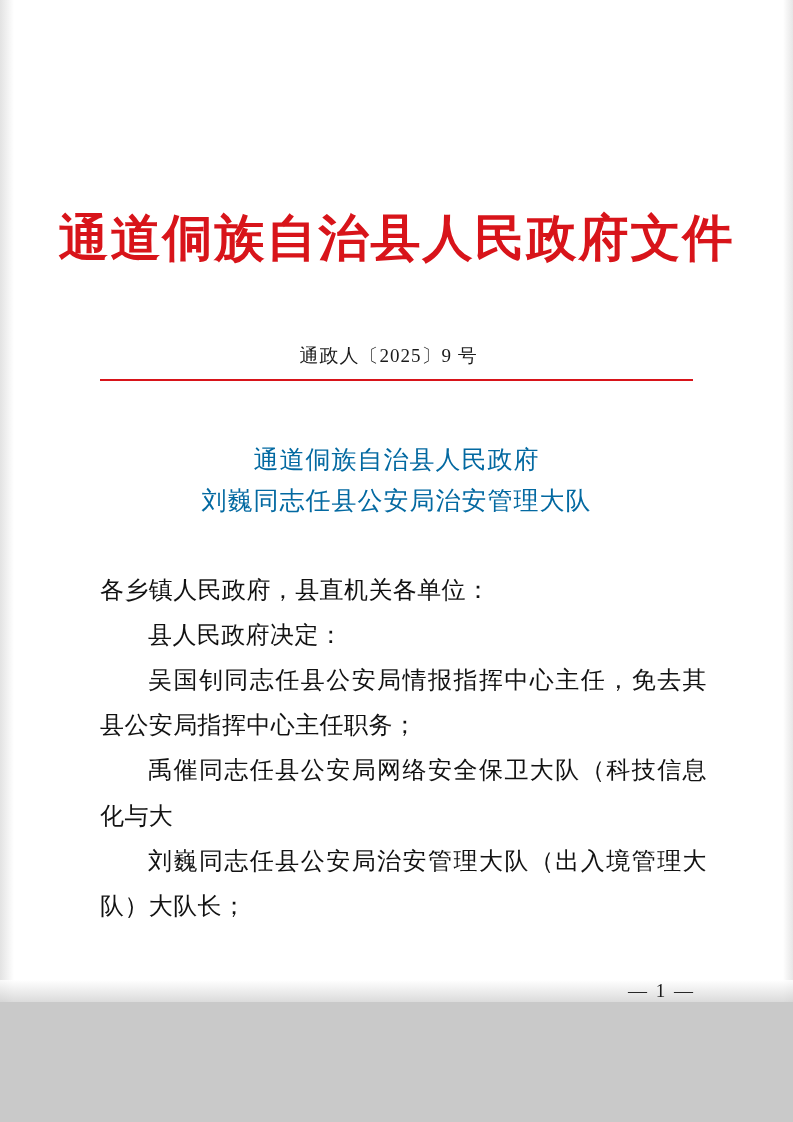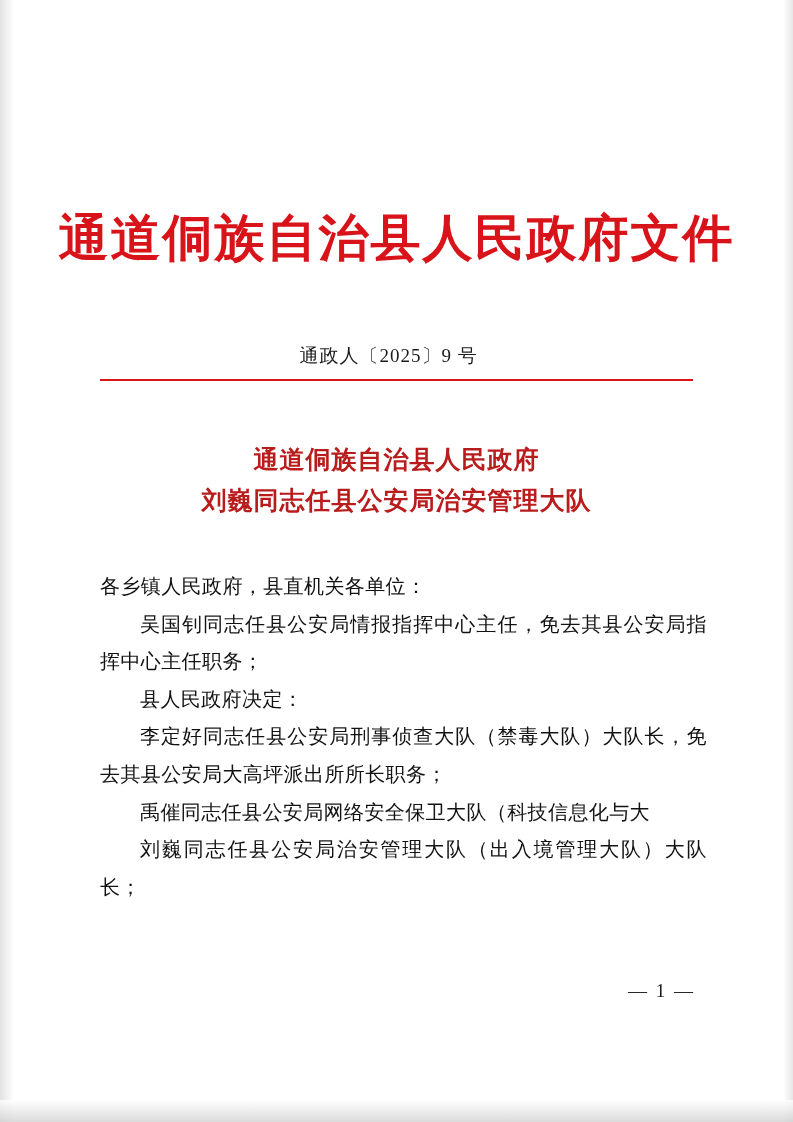--- a/index.html
+++ b/index.html
@@ -6,21 +6,21 @@
     margin: 0;
     padding: 0;
     background: #c9c9c9;
   }
   body {
     font-family: "Liberation Serif", "DejaVu Serif", serif;
   }
   .page {
     position: relative;
     width: 793px;
-    height: 1122px;
+    height: 1002px;
     background: #ffffff;
     margin: 0 auto;
     overflow: hidden;
     box-sizing: border-box;
   }
   
   .scan-edge-left {
     position: absolute;
     left: 0; top: 0; bottom: 0;
     width: 14px;
@@ -76,33 +76,33 @@
     height: 2px;
     background: #d8141a;
   }
 
   .subject {
     position: absolute;
     left: 120px;
     right: 120px;
     top: 440px;
     text-align: center;
-    color: #b91c1c;
-    font-weight: bold;
+    color: #0369a1;
+    font-weight: normal;
     font-size: 25px;
     line-height: 1.62;
     letter-spacing: 1px;
   }
 
   .body-text {
     position: absolute;
     left: 100px;
     right: 86px;
     top: 568px;
-    font-size: 20px;
+    font-size: 24px;
     line-height: 1.88;
     color: #121212;
     letter-spacing: 0.4px;
     text-align: justify;
   }
   .body-text p {
     margin: 0;
   }
   .body-text p.indent {
     text-indent: 2em;
@@ -132,22 +132,21 @@
 
   <div class="red-rule"></div>
 
   <div class="subject">
     <div>通道侗族自治县人民政府</div>
     <div>刘巍同志任县公安局治安管理大队</div>
   </div>
 
   <div class="body-text">
     <p>各乡镇人民政府，县直机关各单位：</p>
+    <p class="indent">县人民政府决定：</p>
     <p class="indent">吴国钊同志任县公安局情报指挥中心主任，免去其县公安局指挥中心主任职务；</p>
-    <p class="indent">县人民政府决定：</p>
-    <p class="indent">李定好同志任县公安局刑事侦查大队（禁毒大队）大队长，免去其县公安局大高坪派出所所长职务；</p>
     <p class="indent">禹催同志任县公安局网络安全保卫大队（科技信息化与大</p>
     <p class="indent">刘巍同志任县公安局治安管理大队（出入境管理大队）大队长；</p>
   </div>
 
   <div class="page-footer">— 1 —</div>
 
 </div>
 
 </body></html>

